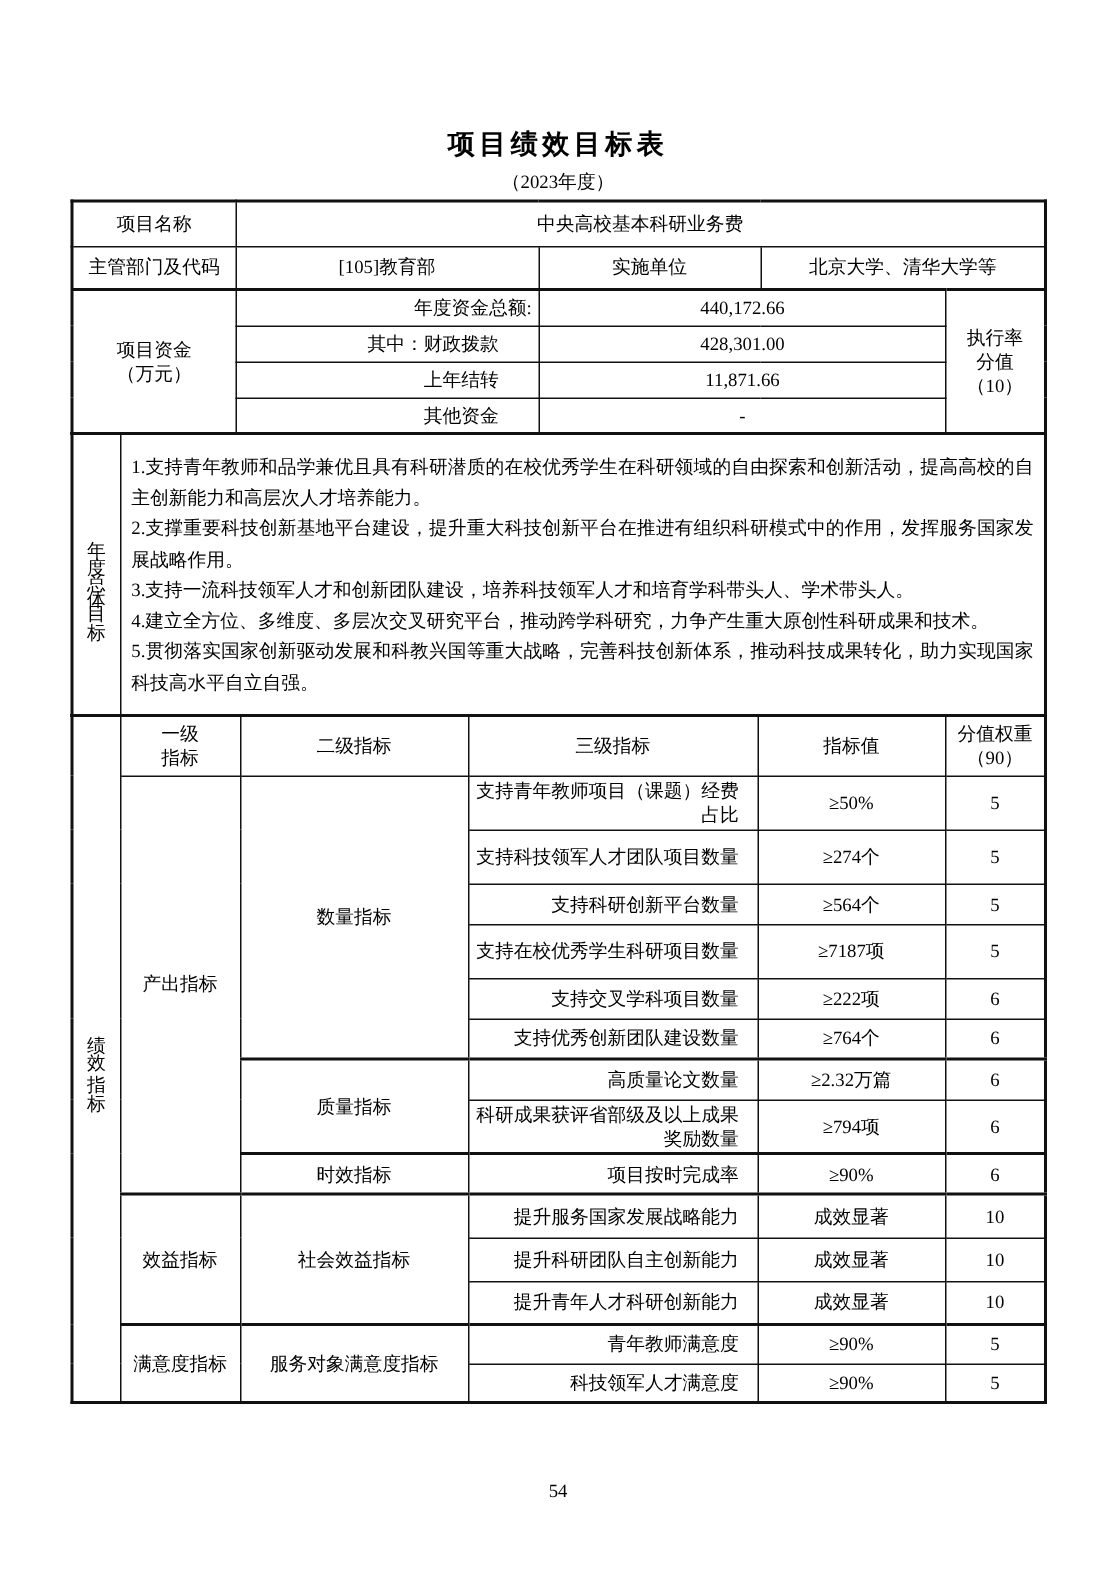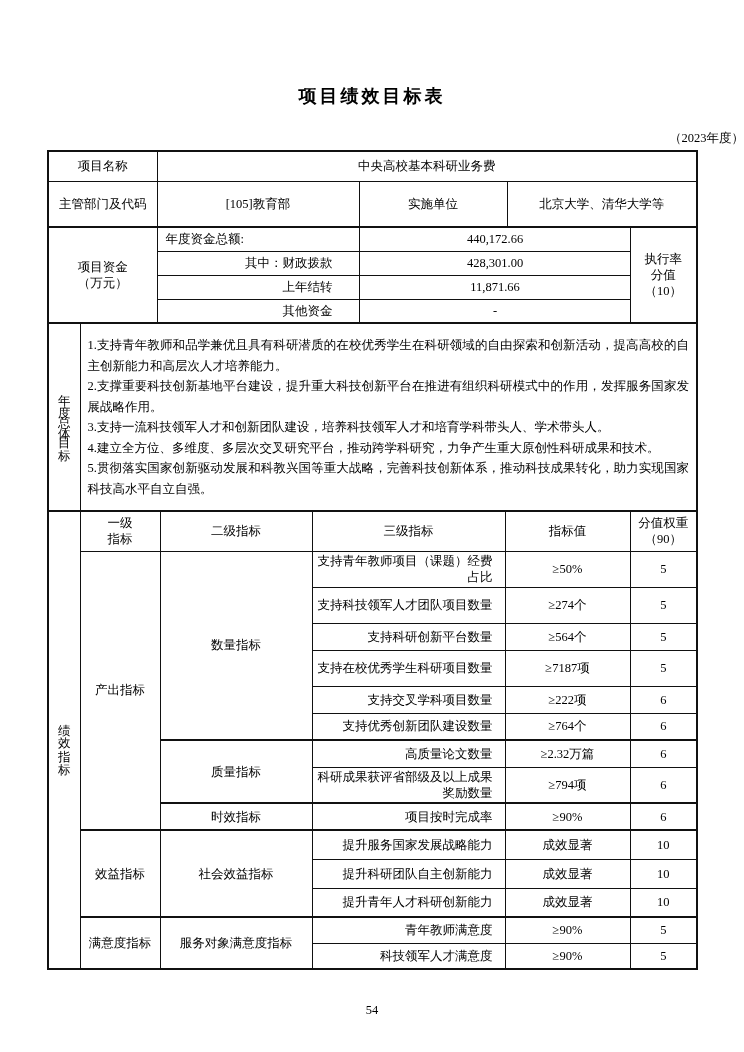--- a/index.html
+++ b/index.html
@@ -7,51 +7,51 @@
     width:744px;height:1052px;background:#ffffff;color:#000;
     font-family:"Liberation Serif","DejaVu Serif",serif;
     position:relative;overflow:hidden;
   }
   .doc{padding-top:84px;}
   .title{
     text-align:center;font-size:18px;font-weight:bold;letter-spacing:3px;
     line-height:24px;margin:0;
   }
   .subtitle{
-    text-align:right;font-size:12.5px;margin-top:22px;line-height:16px;
+    text-align:center;font-size:12.5px;margin-top:5px;line-height:16px;
   }
   .tbl{
     border-collapse:collapse;table-layout:fixed;
     width:649px;margin-left:47px;
     font-size:12.5px;border:2px solid #111;
   }
   .tbl td{
     border:1px solid #111;padding:0 4px;vertical-align:middle;
     line-height:16px;overflow:hidden;
   }
   .tbl-b,.tbl-c{margin-top:-2px;}
   .c{text-align:center;}
   .l{text-align:right;padding-left:5px !important;padding-right:12px !important;}
   .r{text-align:center;padding-right:3px !important;}
   .fr{text-align:right;padding-right:26px !important;}
-  .fl{text-align:left;padding-left:8px !important;}
+  .fl{text-align:right;padding-left:8px !important;}
   .pre{white-space:pre-line;}
   .vert{
     writing-mode:vertical-lr;text-orientation:upright;
     margin:0 auto;letter-spacing:11px;line-height:18px;
   }
   .vert-jx{letter-spacing:13px;}
   .goal-cell{padding:5px 7px !important;}
   .goal-line{text-align:justify;line-height:20.5px;font-family:Liberation Serif, serif;}
-  .h30{height:30px;} .h29{height:46px;} .h24{height:24px;}
+  .h30{height:30px;} .h29{height:29px;} .h24{height:24px;}
   .hh{height:40px;}
   .rh2{height:36px;} .rh1{height:27px;} .rhb{height:29px;} .rhs{height:26px;}
   .thick-top{border-top:2px solid #111 !important;}
   .footer{
-    position:absolute;left:0;bottom:34px;width:100%;
+    position:absolute;left:0;bottom:50px;width:100%;
     text-align:center;font-size:12.5px;
   }
 </style>
 </head>
 <body>
 
 <div class="doc">
 
   <div class="title">项目绩效目标表</div>
   <div class="subtitle">（2023年度）</div>

